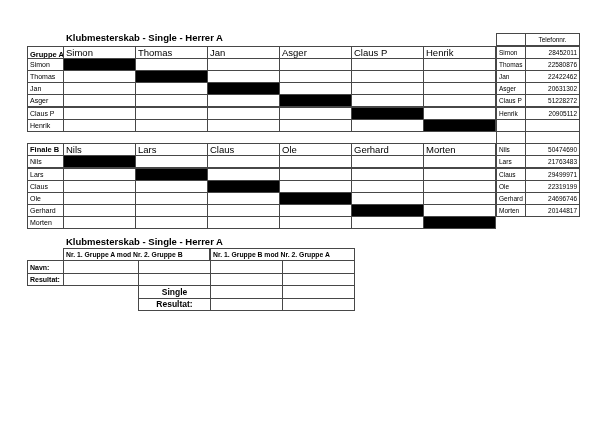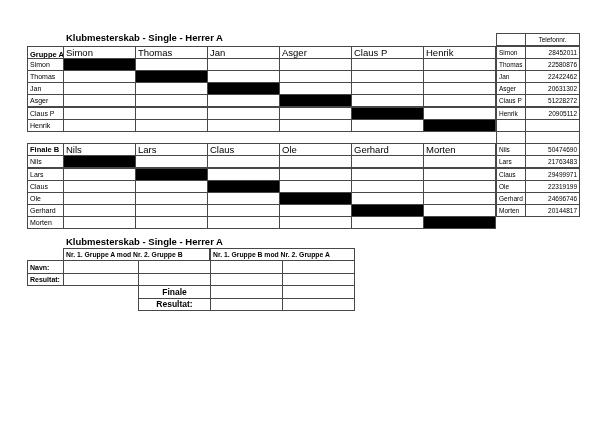--- a/index.html
+++ b/index.html
@@ -173,20 +173,20 @@
       <div class="c b f70" style="left: 27px; top: 260.4px; width: 37px; height: 13.4px;">Navn:</div>
       <div class="c " style="left: 63px; top: 260.4px; width: 76px; height: 13.4px;"></div>
       <div class="c " style="left: 138px; top: 260.4px; width: 73px; height: 13.4px;"></div>
       <div class="c " style="left: 210px; top: 260.4px; width: 73px; height: 13.4px;"></div>
       <div class="c " style="left: 282px; top: 260.4px; width: 73px; height: 13.4px;"></div>
       <div class="c b f70" style="left: 27px; top: 272.8px; width: 37px; height: 13.4px;">Resultat:</div>
       <div class="c " style="left: 63px; top: 272.8px; width: 76px; height: 13.4px;"></div>
       <div class="c " style="left: 138px; top: 272.8px; width: 73px; height: 13.4px;"></div>
       <div class="c " style="left: 210px; top: 272.8px; width: 73px; height: 13.4px;"></div>
       <div class="c " style="left: 282px; top: 272.8px; width: 73px; height: 13.4px;"></div>
-      <div class="c b ctr f85" style="left: 138px; top: 285.2px; width: 73px; height: 13.4px;">Finale</div>
+      <div class="c b ctr f85" style="left: 138px; top: 285.2px; width: 73px; height: 13.4px;">Single</div>
       <div class="c " style="left: 210px; top: 285.2px; width: 73px; height: 13.4px;"></div>
       <div class="c " style="left: 282px; top: 285.2px; width: 73px; height: 13.4px;"></div>
       <div class="c b ctr f85" style="left: 138px; top: 297.6px; width: 73px; height: 13.4px;">Resultat:</div>
       <div class="c " style="left: 210px; top: 297.6px; width: 73px; height: 13.4px;"></div>
       <div class="c " style="left: 282px; top: 297.6px; width: 73px; height: 13.4px;"></div>
     </div>
 </div>
 
 </body></html>

